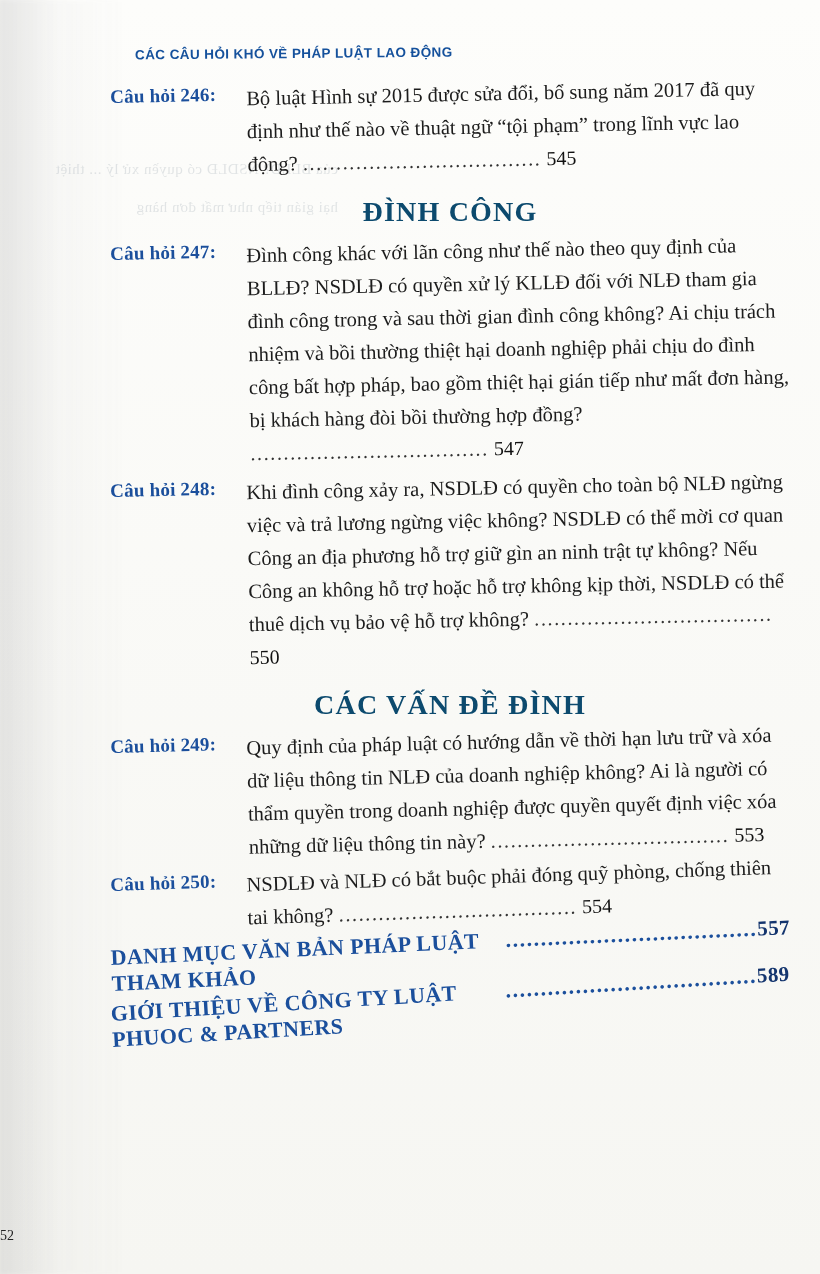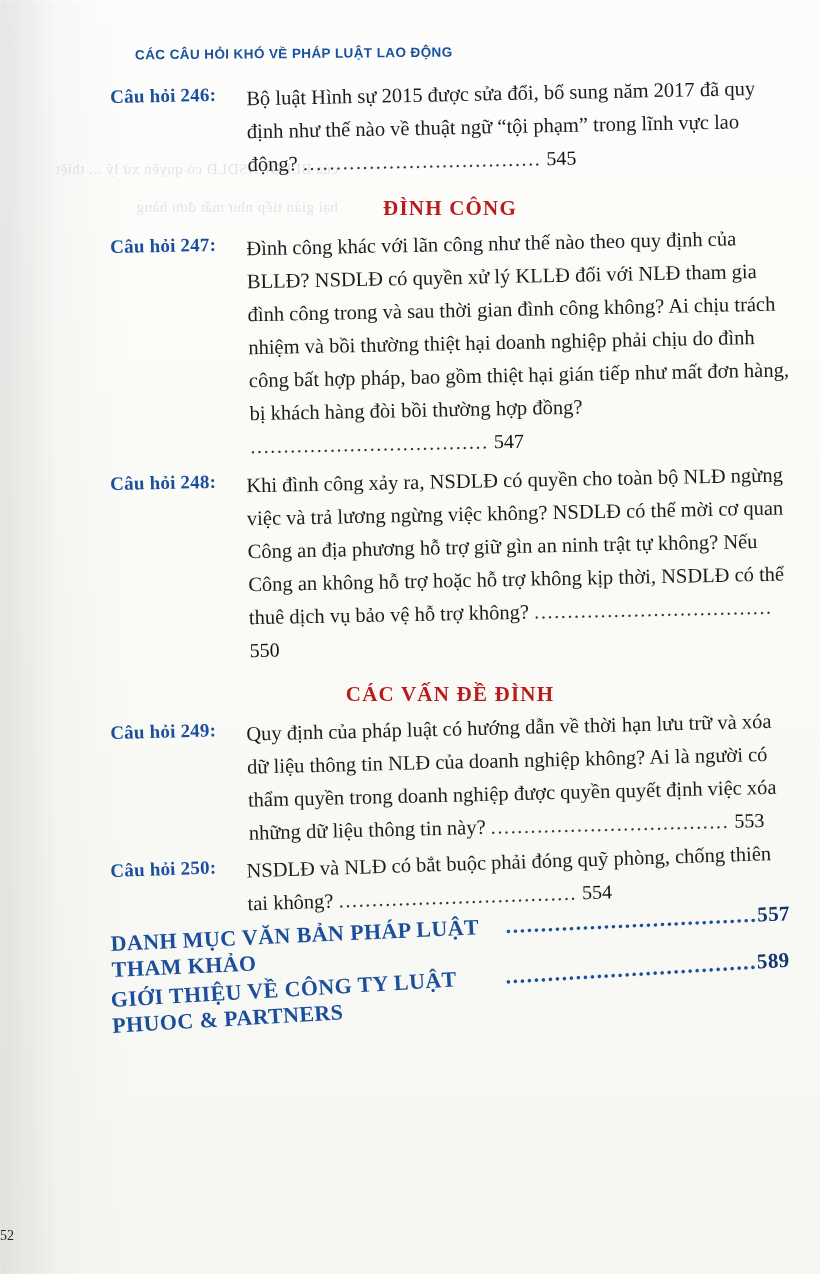--- a/index.html
+++ b/index.html
@@ -108,23 +108,23 @@
   }
   .pg {
     font-size: 20px;
     color: #111;
   }
 
   .section-head {
     text-align: center;
     font-family: "Liberation Serif", serif;
     font-weight: bold;
-    font-size: 21px;
+    font-size: 28px;
     letter-spacing: 1.2px;
-    color: #b91c1c;
+    color: #0c4a6e;
     margin: 12px 0 14px 0;
   }
 
   .bigline {
     font-family: "Liberation Serif", serif;
     font-weight: bold;
     font-size: 22px;
     letter-spacing: .4px;
     color: #1b4f9c;
     margin-top: 4px;

